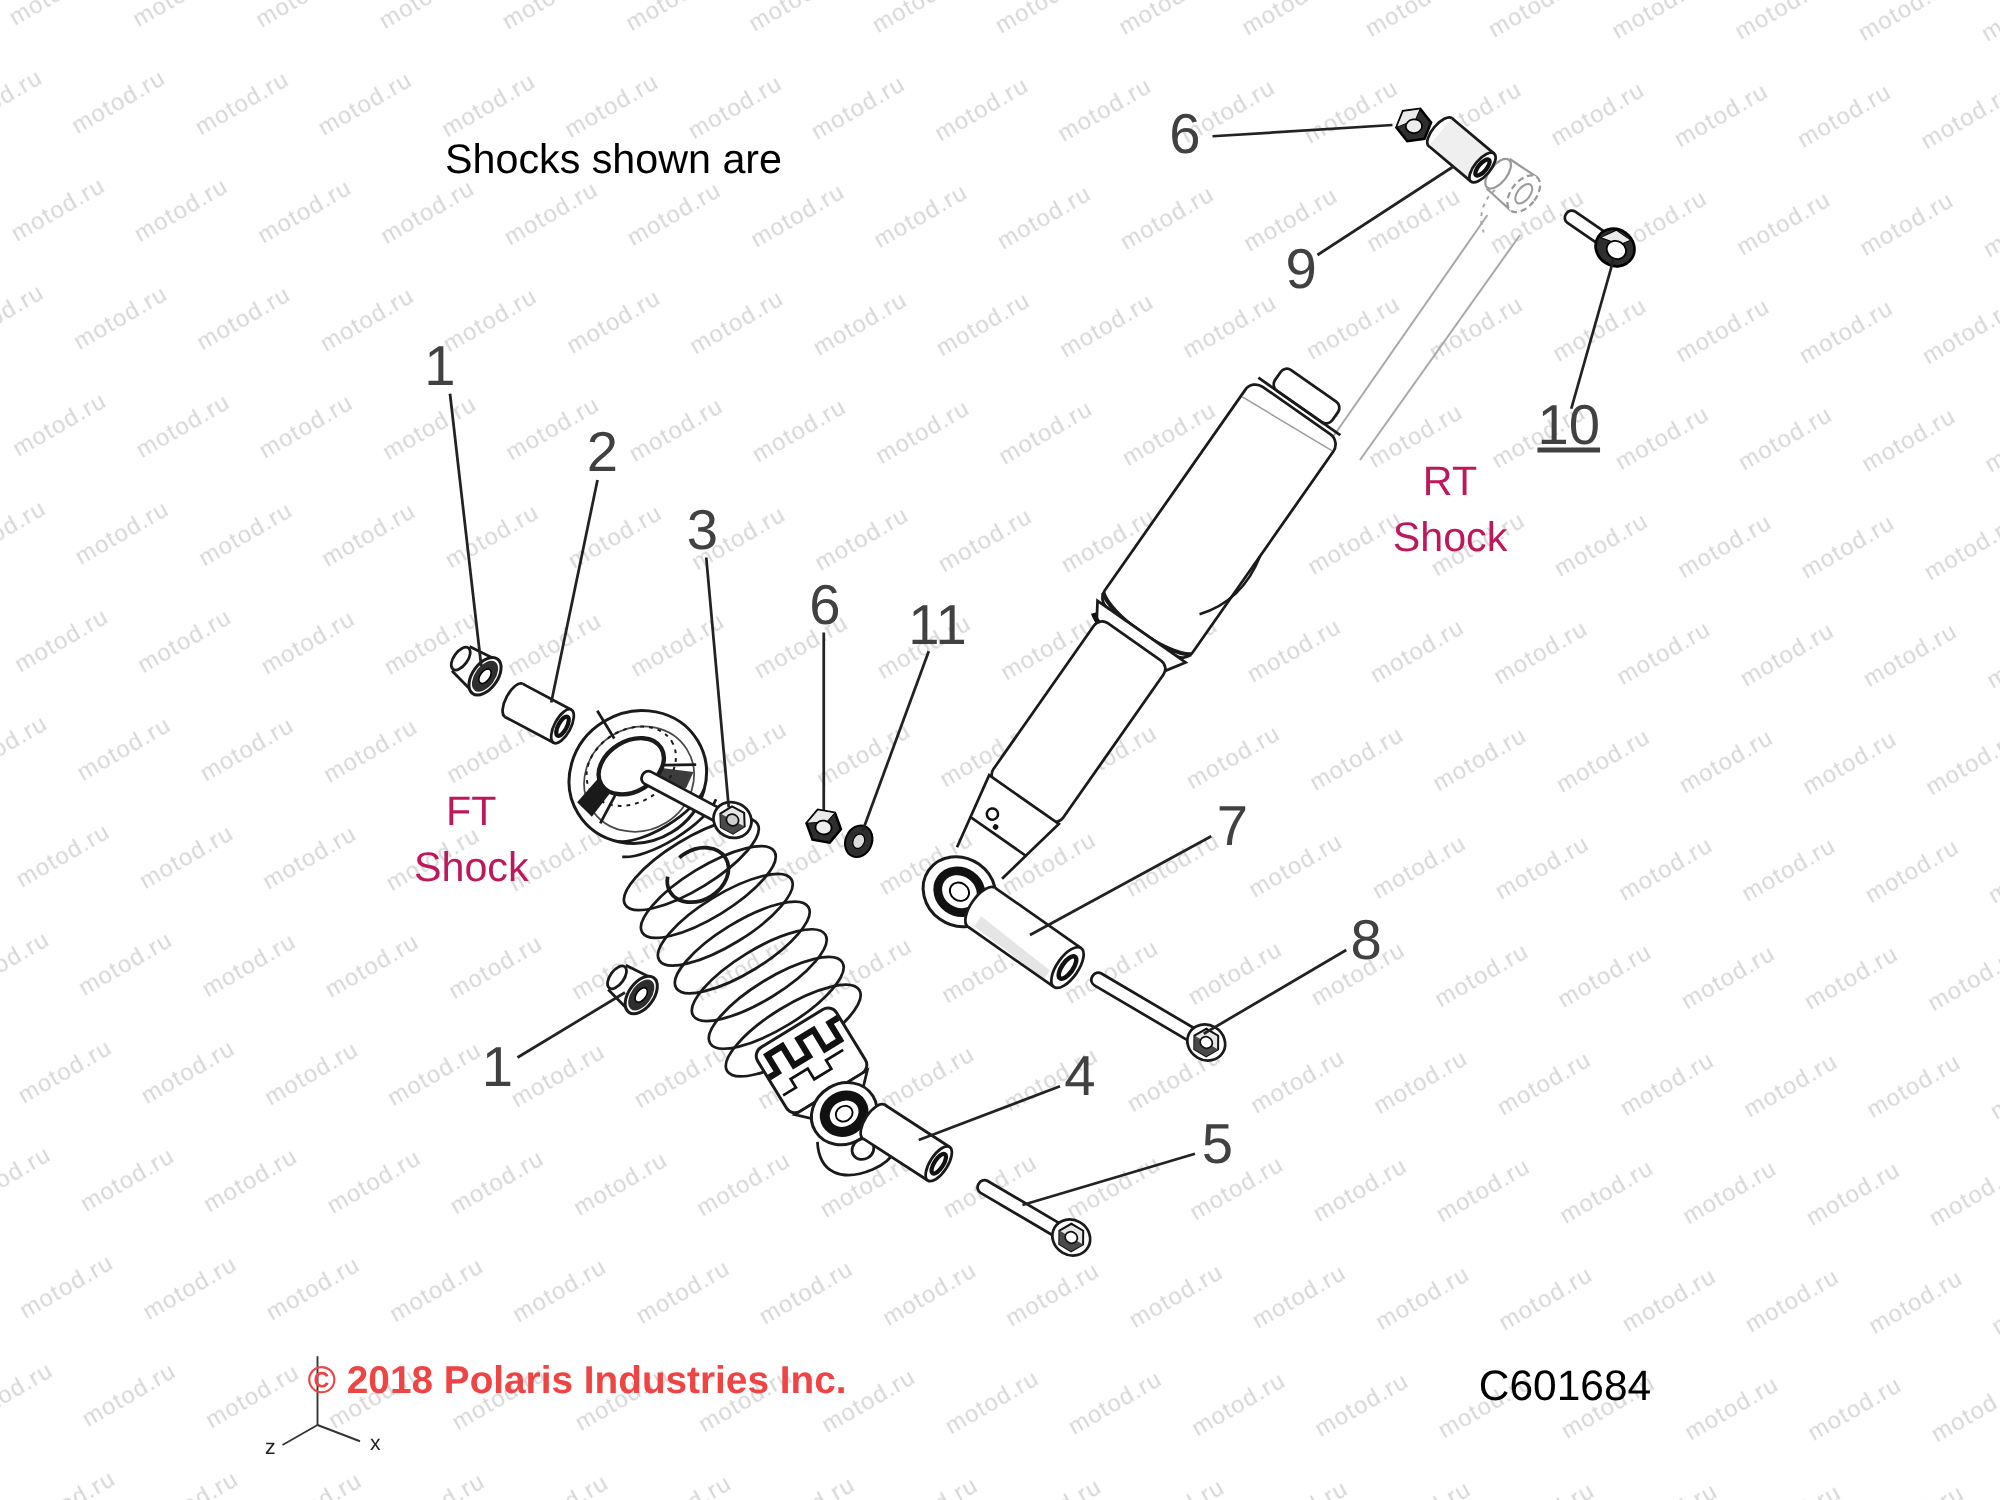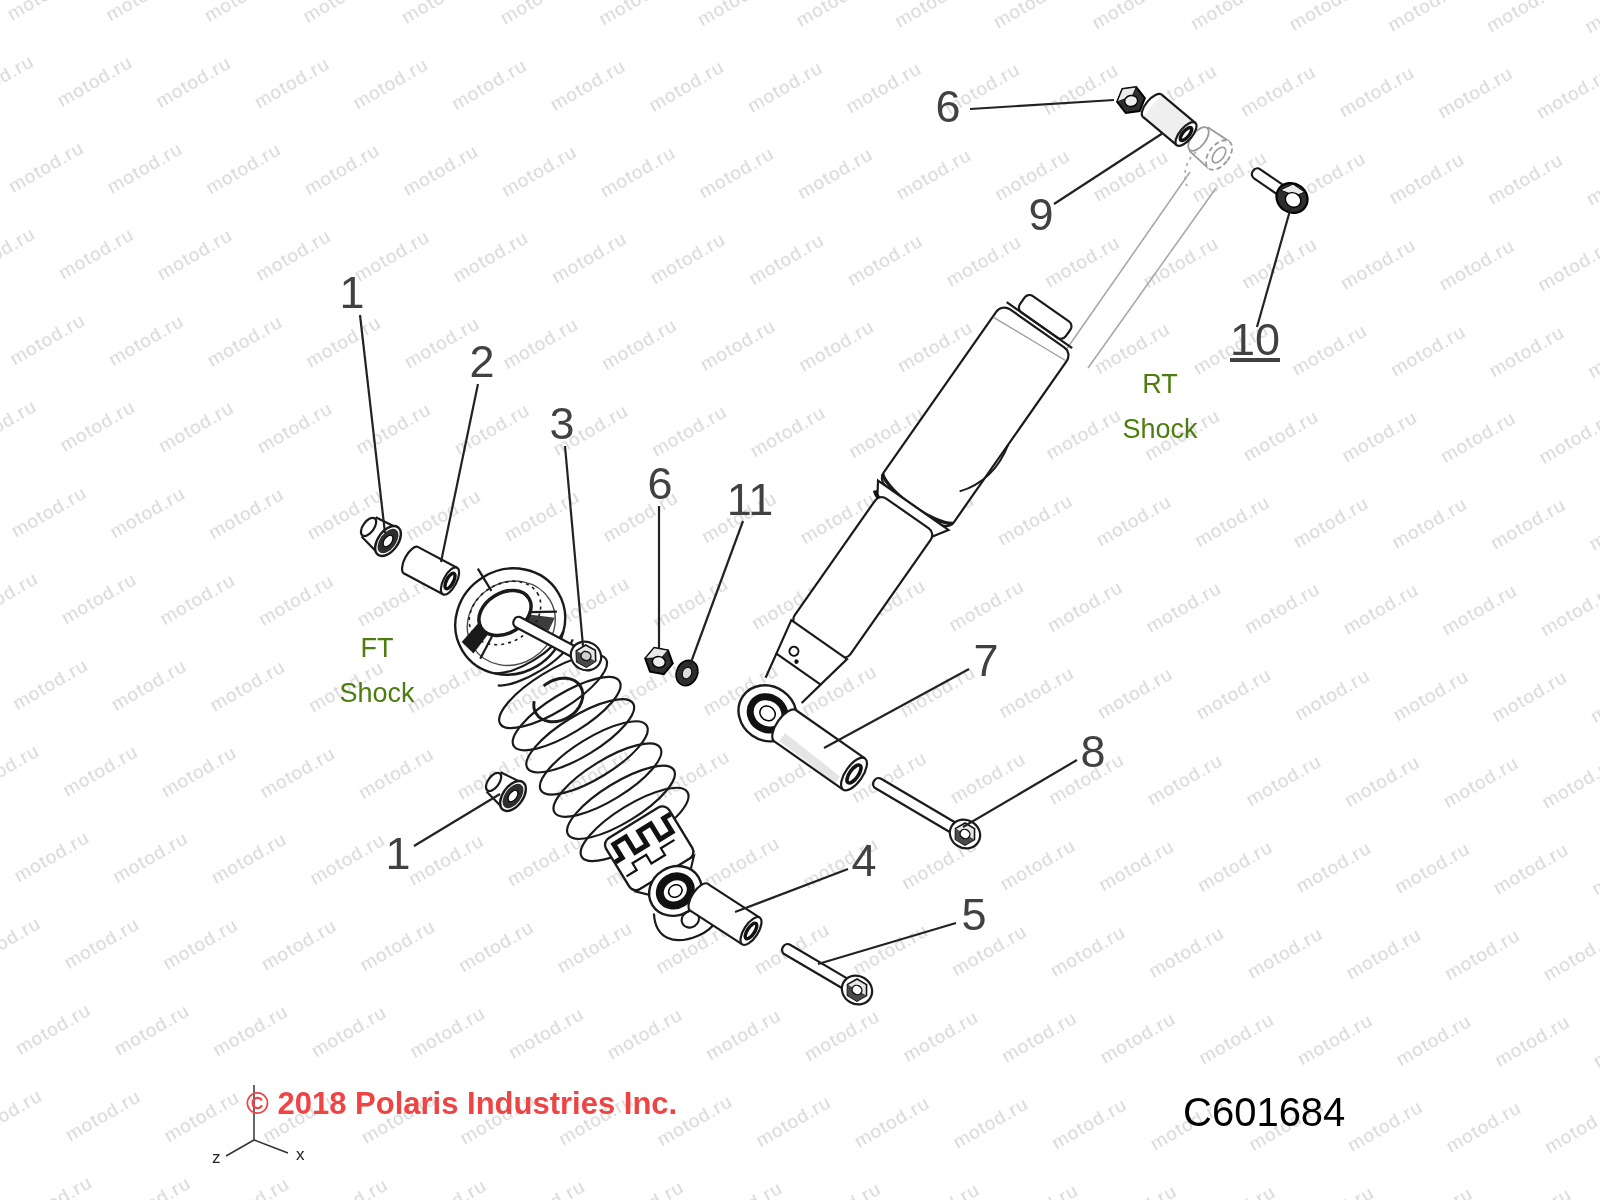--- a/index.html
+++ b/index.html
@@ -11,30 +11,30 @@
   .overlay{position:absolute;left:0;top:0;width:1600px;height:1200px;pointer-events:none;}
   .wm-text{font-family:"Liberation Sans",sans-serif;font-size:19px;letter-spacing:1px;}
   .ln{fill:none;stroke:#1a1a1a;stroke-width:2.2;}
   .lnw{fill:#ffffff;stroke:#1a1a1a;stroke-width:2.2;}
   .faint{fill:none;stroke:#a8a8a8;stroke-width:1.6;}
   .leader{stroke:#222;stroke-width:2.2;}
   .note{
     position:absolute;left:356px;top:104px;font-size:33px;color:#000;
     line-height:46px;white-space:nowrap;
   }
-  .shock-label{position:absolute;font-size:27px;color:#4d7c0f;line-height:45px;
+  .shock-label{position:absolute;font-size:33px;color:#be185d;line-height:45px;
     text-align:center;width:170px;font-weight:400;}
   .ft-label{left:292px;top:626px;}
   .rt-label{left:1075px;top:362px;}
   .callout{
     position:absolute;transform:translate(-50%,-50%);font-size:45px;color:#414141;
     font-family:"Liberation Sans",sans-serif;
   }
   .footer-copy{position:absolute;left:246px;top:1086px;font-size:31px;color:#ef4444;white-space:nowrap;font-weight:bold;}
-  .footer-code{position:absolute;left:1183px;top:1090px;font-size:40px;color:#000;white-space:nowrap;}
+  .footer-code{position:absolute;left:1183px;top:1090px;font-size:34px;color:#000;white-space:nowrap;}
   .axis-label{font-size:17px;fill:#222;font-family:"Liberation Sans",sans-serif;}
 </style>
 </head>
 <body>
 
 <div class="stage">
 
   <svg class="base" width="1600" height="1200" viewBox="0 0 1600 1200">
     <defs>
       <pattern id="wm" width="170" height="100" patternUnits="userSpaceOnUse" patternTransform="rotate(-30)">
@@ -256,20 +256,21 @@
     <g>
       <line x1="254" y1="1085" x2="254" y2="1140" stroke="#333" stroke-width="1.5"></line>
       <line x1="254" y1="1140" x2="226" y2="1156" stroke="#333" stroke-width="1.5"></line>
       <line x1="254" y1="1140" x2="288" y2="1153" stroke="#333" stroke-width="1.5"></line>
       <text class="axis-label" x="212" y="1163">z</text>
       <text class="axis-label" x="296" y="1160">x</text>
     </g>
   </svg>
 
   <div class="note">
+    <div>Shocks shown are</div>
   </div>
 
   <div class="shock-label ft-label">
     <div>FT</div>
     <div>Shock</div>
   </div>
 
   <div class="shock-label rt-label">
     <div>RT</div>
     <div>Shock</div>

